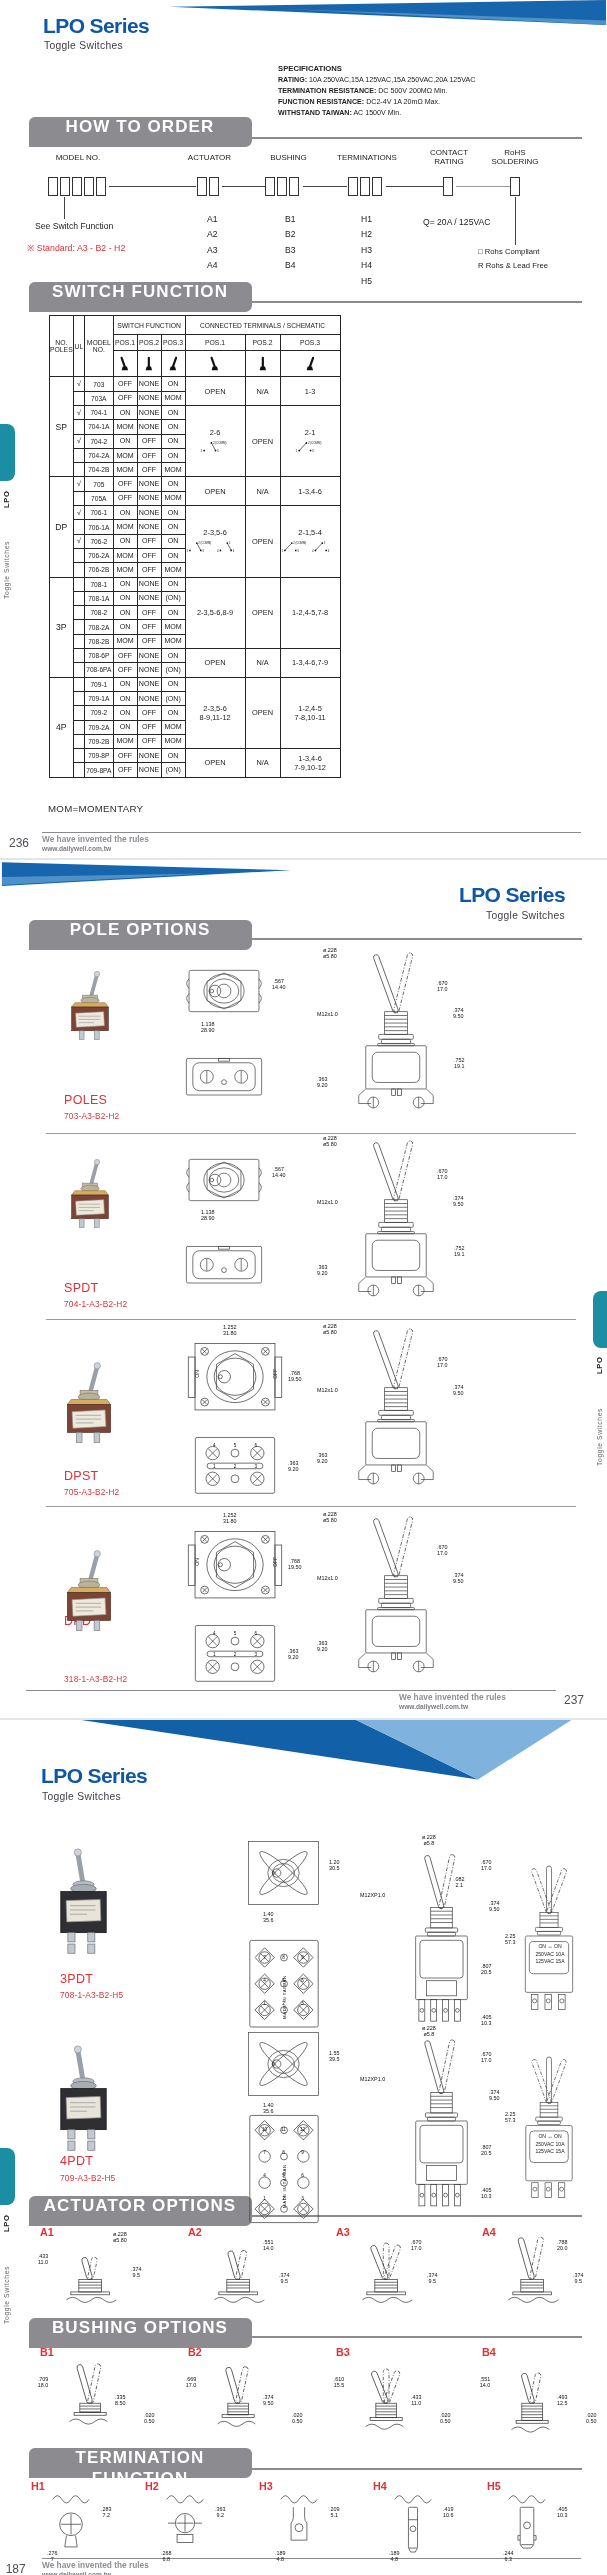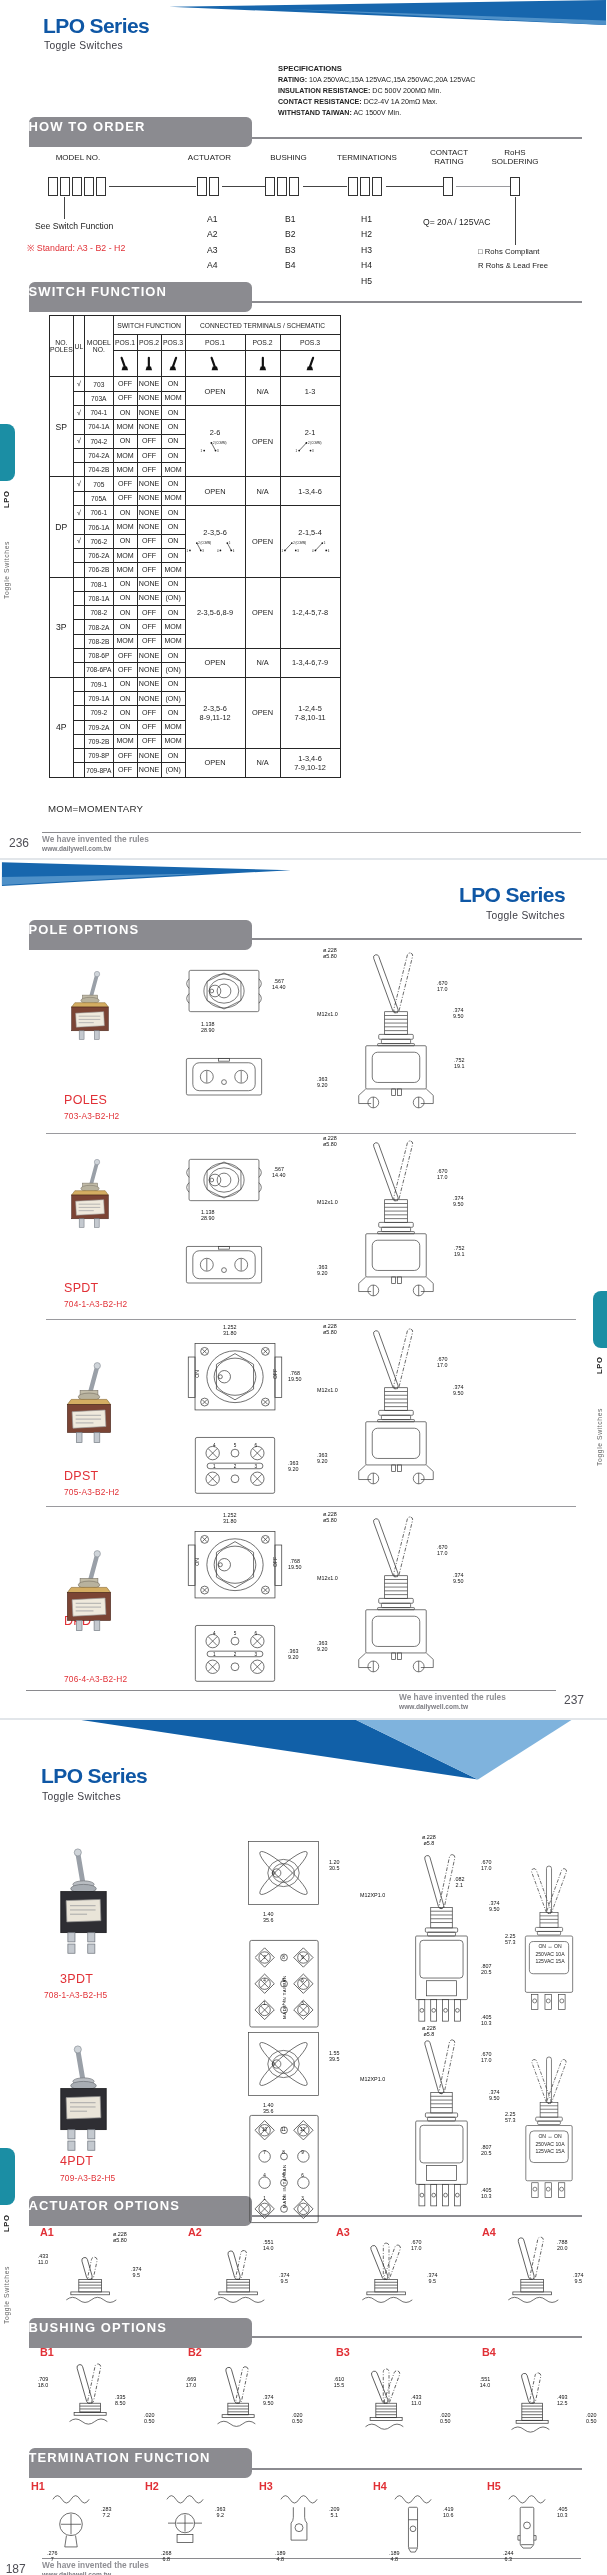--- a/index.html
+++ b/index.html
@@ -7,21 +7,21 @@
   body{margin:0;width:608px;height:2576px;position:relative;background:#fff;color:var(--ink);
        font-family:"Liberation Sans",sans-serif;}
   .page{position:absolute;left:0;width:608px;height:858px;overflow:hidden;background:#fff}
   #p1{top:0}#p2{top:858px}#p3{top:1718px;height:858px}
   .abs{position:absolute}
   .pagesep{position:absolute;left:0;width:608px;height:1.7px;background:#e2e6ea;top:0}
   .series-title{position:absolute;font-size:21px;font-weight:bold;color:var(--blue);letter-spacing:-0.6px;line-height:1}
   .series-sub{position:absolute;font-size:10.3px;color:#3c3c44;letter-spacing:0.3px}
   .r{text-align:right}
   .secbar{position:absolute;height:30px;width:223px;background:var(--bar);border-radius:5.7px 5.7px 6.8px 0;
-          color:#fff;font-weight:bold;font-size:13px;letter-spacing:1.1px;line-height:20.5px;
+          color:#fff;font-weight:bold;font-size:17px;letter-spacing:1.1px;text-align:center;line-height:20.5px;
           font-family:"Liberation Sans",sans-serif}
   .secrule{position:absolute;height:1.7px;background:var(--bar)}
   .pre{white-space:pre-line}
   .dim{position:absolute;font-size:5.4px;line-height:1.12;text-align:center;color:#111;white-space:pre-line;z-index:3}
   .spec{position:absolute;left:278px;top:64px;width:319px;font-size:7.1px;line-height:10.8px}
   .spec .t{font-weight:bold;font-size:7.7px;margin-bottom:0.6px}
   .spec .b{font-weight:bold}
   .olabel{position:absolute;font-size:8px;text-align:center;line-height:8.6px}
   .obox-g{position:absolute;top:177px;display:flex;gap:2.3px}
   .obox{width:9.7px;height:19.4px;border:0.9px solid #333;background:#fff}
@@ -272,22 +272,22 @@
   <svg class="abs" style="left:0;top:0" width="608" height="34" viewBox="0 0 1066 60">
     <polygon points="295,12 1066,0 1066,44" fill="#1766ad"></polygon>
     <polygon points="500,16 1066,36 1066,44" fill="#4e90c8"></polygon>
   </svg>
   <div class="series-title" style="left:43px;top:15px">LPO Series</div>
   <div class="series-sub" style="left:44px;top:40px">Toggle Switches</div>
 
   <div class="spec">
     <div class="t">SPECIFICATIONS</div>
     <div><span class="b">RATING:</span><span> 10A 250VAC,15A 125VAC,15A 250VAC,20A 125VAC</span></div>
-    <div><span class="b">INSULATION RESISTANCE:</span><span> DC 500V 200MΩ Min.</span></div>
-    <div><span class="b">CONTACT RESISTANCE:</span><span> DC2-4V 1A 20mΩ Max.</span></div>
+    <div><span class="b">TERMINATION RESISTANCE:</span><span> DC 500V 200MΩ Min.</span></div>
+    <div><span class="b">FUNCTION RESISTANCE:</span><span> DC2-4V 1A 20mΩ Max.</span></div>
     <div><span class="b">WITHSTAND TAIWAN:</span><span> AC 1500V Min.</span></div>
   </div>
 
   <div class="secbar" style="left:28.5px;top:117px">HOW TO ORDER</div>
   <div class="secrule" style="left:28.5px;top:137px;width:553px"></div>
 
   <div class="olabel" style="left:48px;top:154px;width:60px">MODEL NO.</div>
   <div class="olabel" style="left:182px;top:154px;width:55px">ACTUATOR</div>
   <div class="olabel" style="left:264px;top:154px;width:49px">BUSHING</div>
   <div class="olabel" style="left:334px;top:154px;width:66px">TERMINATIONS</div>
@@ -903,21 +903,21 @@
   <div class="dim" style="left:323px;top:653px">ø.228
 ø5.80</div>
   <div class="dim" style="left:437px;top:686px">.670
 17.0</div>
   <div class="dim" style="left:317px;top:717px">M12x1.0</div>
   <div class="dim" style="left:453px;top:714px">.374
 9.50</div>
   <div class="dim" style="left:317px;top:782px">.363
 9.20</div>
   <div class="redlabel" style="left:64px;top:756px">DPDT</div>
-  <div class="redmodel" style="left:64px;top:816px">706-4-A3-B2-H2</div>
+  <div class="redmodel" style="left:64px;top:816px">318-1-A3-B2-H2</div>
 
   <div class="tab rt" style="top:433px"></div>
   <div class="vtext b" style="left:595px;top:493px;height:23px">LPO</div>
   <div class="vtext" style="left:596px;top:517px;height:91px">Toggle  Switches</div>
 
   <div class="footrule" style="left:26px;top:832px;width:530px"></div>
   <div class="tagline" style="left:399px;top:835px">We have invented the rules</div>
   <div class="website" style="left:399px;top:845px">www.dailywell.com.tw</div>
   <div class="pagenum" style="left:564px;top:835px">237</div>
 </div>
@@ -976,21 +976,21 @@
 10.3</div>
   <svg class="p23svg" style="left:516px;top:144px" width="66" height="151" viewBox="0 0 115 265">
       <use href="#s-front3"></use>
     </svg>
   <div class="plate" style="left:530px;top:225px;width:40px">
     <div>ON ↔ ON</div>
       <div>250VAC   10A</div>
       <div>125VAC   15A</div>
   </div>
   <div class="redlabel" style="left:60px;top:254px">3PDT</div>
-  <div class="redmodel" style="left:44px;top:272px">708-1-A3-B2-H5</div>
+  <div class="redmodel" style="left:60px;top:272px">708-1-A3-B2-H5</div>
 
   <svg class="p23svg" style="left:48px;top:326px" width="71" height="111" viewBox="0 0 125 194">
       <use href="#s-photo3"></use>
     </svg>
   <svg class="p23svg" style="left:242px;top:312px" width="83" height="68" viewBox="0 0 145 120">
       <use href="#s-top-x"></use>
     </svg>
   <div class="dim" style="left:329px;top:332px">1.55
 39.5</div>
   <div class="dim" style="left:263px;top:384px">1.40

